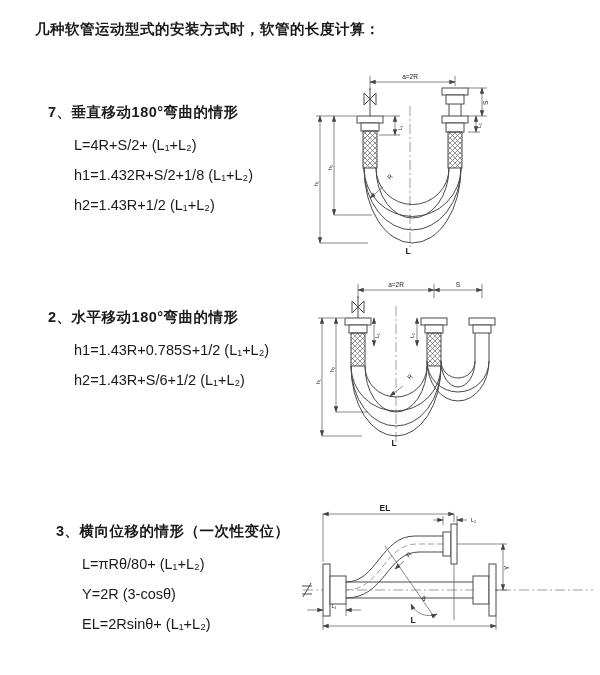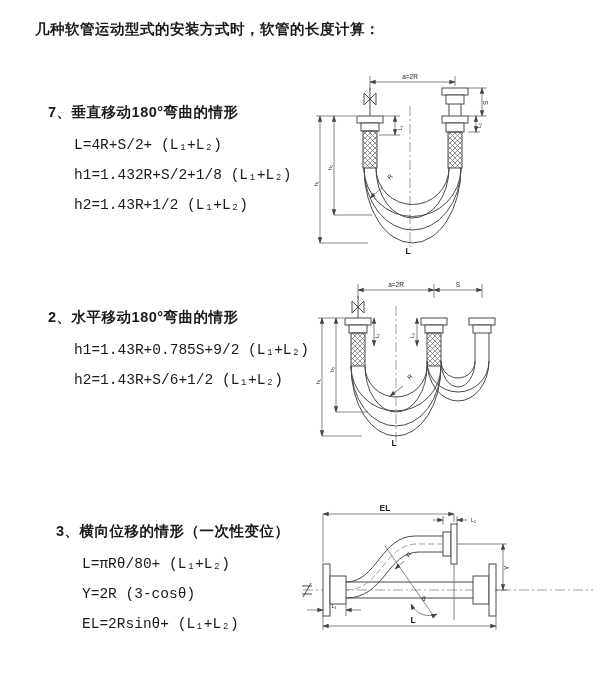--- a/index.html
+++ b/index.html
@@ -7,21 +7,21 @@
     position:relative;width:600px;height:675px;background:#ffffff;overflow:hidden;
     font-family:"Liberation Sans",sans-serif;color:#1a1a1a;
     border-bottom:2px solid #e2e2e2;
   }
   .doc-title{
     position:absolute;left:35px;top:20px;
     font-size:14.5px;font-weight:bold;letter-spacing:0.5px;white-space:nowrap;
   }
   .section{position:absolute;left:48px;}
   .sec-heading{font-size:14.5px;font-weight:bold;letter-spacing:0.5px;white-space:nowrap;}
-  .formulas{margin-top:8px;margin-left:26px;font-family:Liberation Mono, monospace;}
+  .formulas{margin-top:8px;margin-left:26px;}
   .formula{font-size:14.5px;line-height:30px;white-space:nowrap;}
   .diagram{position:absolute;}
   .diagram text{font-family:"Liberation Sans",sans-serif;fill:#222;}
   .dw{stroke:#4a4a4a;stroke-width:1;fill:none;}
   .dwf{stroke:#4a4a4a;stroke-width:1;fill:#ffffff;}
   .hatchA{stroke:#4a4a4a;stroke-width:1;}
   .dim{stroke:#555;stroke-width:0.7;fill:none;}
   .cl{stroke:#777;stroke-width:0.7;fill:none;stroke-dasharray:10 3 2 3;}
   .cld{stroke:#777;stroke-width:0.7;fill:none;stroke-dasharray:6 3;}
   .lbl{font-size:6.5px;}
@@ -123,21 +123,21 @@
       <text class="lbl" transform="translate(80,112) rotate(-45)">R</text>
       <line class="dim" x1="73" y1="119" x2="60" y2="130" marker-end="url(#arrA)"></line>
     </g>
 
     <text class="lbl-lg" x="98" y="186" text-anchor="middle">L</text>
   </svg>
 
   <div class="section" style="top:308px;">
     <div class="sec-heading">2、水平移动180°弯曲的情形</div>
     <div class="formulas">
-      <div class="formula">h1=1.43R+0.785S+9/2 (L₁+L₂)</div>
+      <div class="formula">h1=1.43R+0.785S+1/2 (L₁+L₂)</div>
       <div class="formula">h2=1.43R+S/6+1/2 (L₁+L₂)</div>
     </div>
   </div>
 
   <svg class="diagram" style="left:310px;top:276px;" width="285" height="180" viewBox="0 0 285 180">
     <defs>
       <marker id="arrB" viewBox="0 0 10 10" refX="9" refY="5" markerWidth="9" markerHeight="9" orient="auto-start-reverse">
         <path d="M0,1.5 L10,5 L0,8.5 Z" fill="#444"></path>
       </marker>
       <pattern id="hpB" width="5" height="5" patternUnits="userSpaceOnUse">

